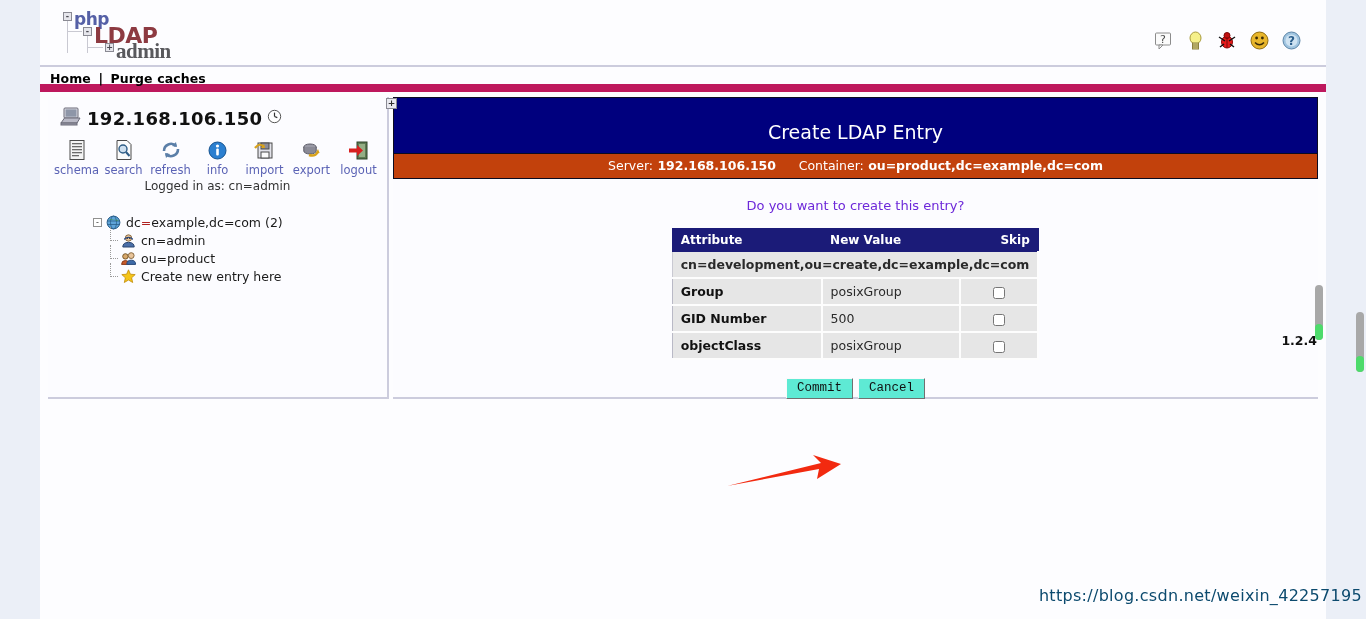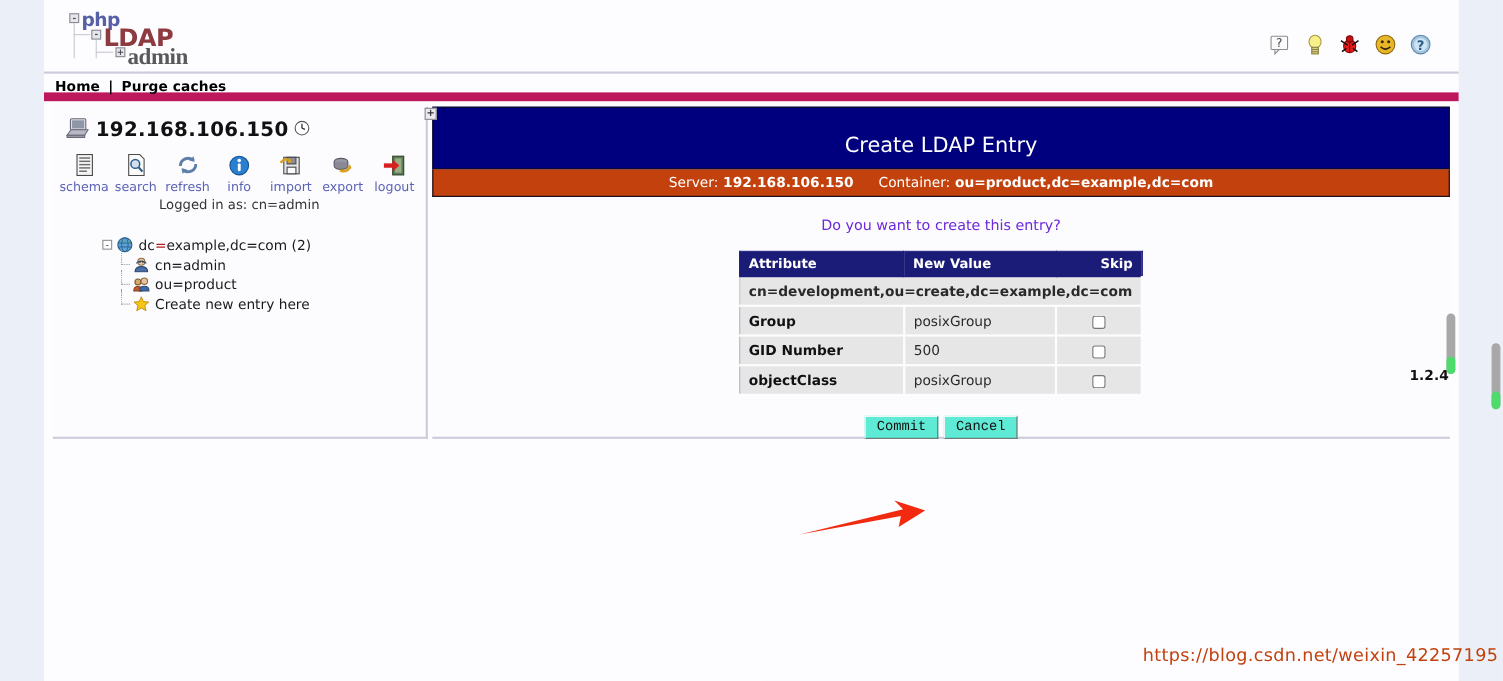--- a/index.html
+++ b/index.html
@@ -241,21 +241,21 @@
     position: absolute; bottom: 0; left: 0;
     width: 8px; height: 16px;
     border-radius: 5px;
     background: #4ddb6b;
   }
   #sb-inner { left: 1315px; top: 285px; height: 55px; }
   #sb-outer { left: 1356px; top: 312px; height: 60px; }
 
   .watermark {
     position: absolute; right: 4px; bottom: 14px;
-    font-size: 16px; color: #c2410c;
+    font-size: 16px; color: #0c4a6e;
     font-family: "DejaVu Sans", "Liberation Sans", sans-serif;
     letter-spacing: 0.3px;
     white-space: nowrap;
   }
 </style>
 </head>
 <body>
 
 <div id="root">
   <div class="page">

